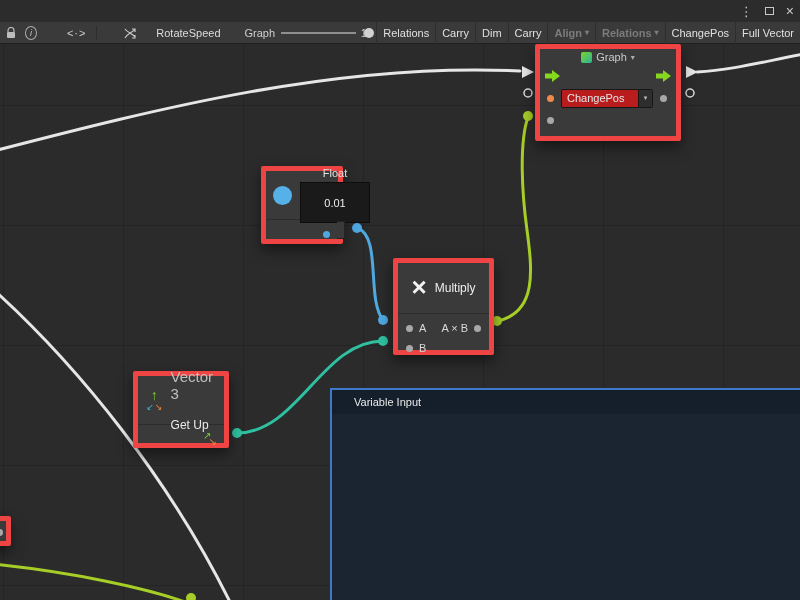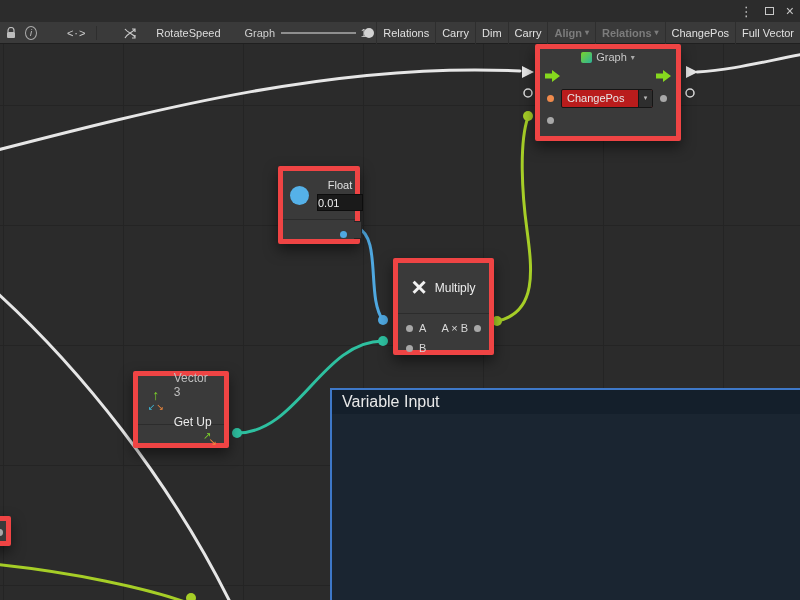--- a/index.html
+++ b/index.html
@@ -31,21 +31,21 @@
 
   
   .canvas{position:absolute;left:0;top:44px;width:800px;height:556px;background-color:#2B2B2B;z-index:0;
           background-image:linear-gradient(to right,#242424 1px,transparent 1px),
                            linear-gradient(to bottom,#242424 1px,transparent 1px);
           background-size:120px 120px;background-position:3px 61px;}
 
   
   .group-panel{position:absolute;left:330px;top:388px;right:-3px;bottom:-3px;z-index:1;
                border:2px solid #3E78C8;background:rgba(26,37,50,0.94);box-sizing:border-box;}
-  .group-panel .ghead{height:24px;line-height:24px;background:#141F2B;color:#E9E9E9;font-size:16px;padding-left:10px;}
+  .group-panel .ghead{height:24px;line-height:24px;background:#141F2B;color:#E9E9E9;font-size:11px;padding-left:22px;}
 
   
   .wires{position:absolute;left:0;top:0;z-index:2;pointer-events:none;}
 
   
   .node{position:absolute;background:#3A3A3A;border:5px solid #ef4444;border-radius:2px;z-index:3;
         box-shadow:0 6px 14px rgba(0,0,0,0.5);box-sizing:border-box;color:#D8D8D8;}
   .dot{width:7px;height:7px;border-radius:50%;background:#A8A8A8;flex:none;}
   .dot.orange{background:#F08A4C;}
   .dot.blue{background:#4FA8E0;}
@@ -57,27 +57,27 @@
   .nrow{height:22px;display:flex;align-items:center;padding:0 5px;box-sizing:border-box;}
   .flow-arrow{width:15px;height:12px;flex:none;}
   .spacer{flex:1;}
   .vdrop{flex:1;height:17px;margin:0 7px;background:#b91c1c;border:1px solid #161616;border-radius:2px;
          display:flex;align-items:center;overflow:hidden;}
   .vdrop .vtext{flex:1;padding-left:5px;color:#E6E6E6;font-size:11px;}
   .vdrop .vcaret{width:13px;height:100%;border-left:1px solid #161616;background:#2E2E2E;display:flex;
                  align-items:center;justify-content:center;font-size:7px;color:#BBB;}
 
   
-  .n-float{left:278px;top:166px;width:82px;height:78px;}
+  .n-float{left:261px;top:166px;width:82px;height:78px;}
   .n-float .fhead{height:48px;display:flex;align-items:center;gap:8px;padding:0 7px;box-sizing:border-box;}
   .n-float .fcircle{width:19px;height:19px;border-radius:50%;background:#55B1E8;flex:none;}
   .n-float .fcol{display:flex;flex-direction:column;align-items:center;}
   .n-float .ftitle{font-size:11px;color:#E0E0E0;margin-bottom:3px;}
   .n-float input{width:44px;height:15px;background:#1A1A1A;border:1px solid #0D0D0D;color:#EDEDED;
-                 font-size:11px;padding:0;font-family:"Liberation Sans",sans-serif;}
+                 font-size:11px;text-align:center;padding:12px;font-family:"Liberation Sans",sans-serif;}
   .n-float .fports{height:28px;border-top:1px solid #2C2C2C;display:flex;align-items:center;
                    justify-content:flex-end;padding-right:8px;}
   .float-tab{position:absolute;right:-7px;top:50px;width:7px;height:16px;background:#3A3A3A;
              border:1px solid #242424;border-left:none;}
 
   
   .n-mult{left:393px;top:258px;width:101px;height:97px;}
   .n-mult .mhead{height:50px;display:flex;align-items:center;justify-content:center;gap:8px;}
   .n-mult .xicon{font-size:26px;font-weight:bold;color:#F2F2F2;line-height:1;margin-top:-2px;}
   .n-mult .mtitle{font-size:12px;color:#EDEDED;}
@@ -85,21 +85,21 @@
   .prow{height:20px;display:flex;align-items:center;padding:0 8px;gap:6px;box-sizing:border-box;font-size:11px;}
 
   
   .n-vec{left:133px;top:371px;width:96px;height:77px;}
   .n-vec .vhead{height:48px;display:flex;align-items:center;padding:0 7px;gap:7px;box-sizing:border-box;}
   .n-vec .vicon{display:flex;flex-direction:column;align-items:center;width:22px;line-height:1;}
   .n-vec .vup{color:#7DD62A;font-weight:bold;font-size:14px;}
   .n-vec .vsub{display:flex;gap:1px;font-size:9px;margin-top:1px;}
   .n-vec .adl{color:#3FB8D8;} .n-vec .adr{color:#F0883C;}
   .n-vec .vtcol{display:flex;flex-direction:column;}
-  .n-vec .vtype{font-size:12px;color:#BFBFBF;}
+  .n-vec .vtype{font-size:15px;color:#BFBFBF;}
   .n-vec .vtitle{font-size:12px;color:#ECECEC;margin-top:16px;}
   .n-vec .vports{height:27px;border-top:1px solid #2C2C2C;display:flex;align-items:center;
                  justify-content:flex-end;padding-right:7px;}
   .axis-ico{position:relative;width:14px;height:14px;}
   .axis-ico .a1{position:absolute;left:0;top:-1px;font-size:10px;color:#7DD62A;line-height:1;}
   .axis-ico .a2{position:absolute;right:0;bottom:-1px;font-size:10px;color:#F0883C;line-height:1;}
 
   
   .n-mini{left:-16px;top:516px;width:27px;height:30px;}
   .n-mini .dot{position:absolute;right:3px;top:8px;}

